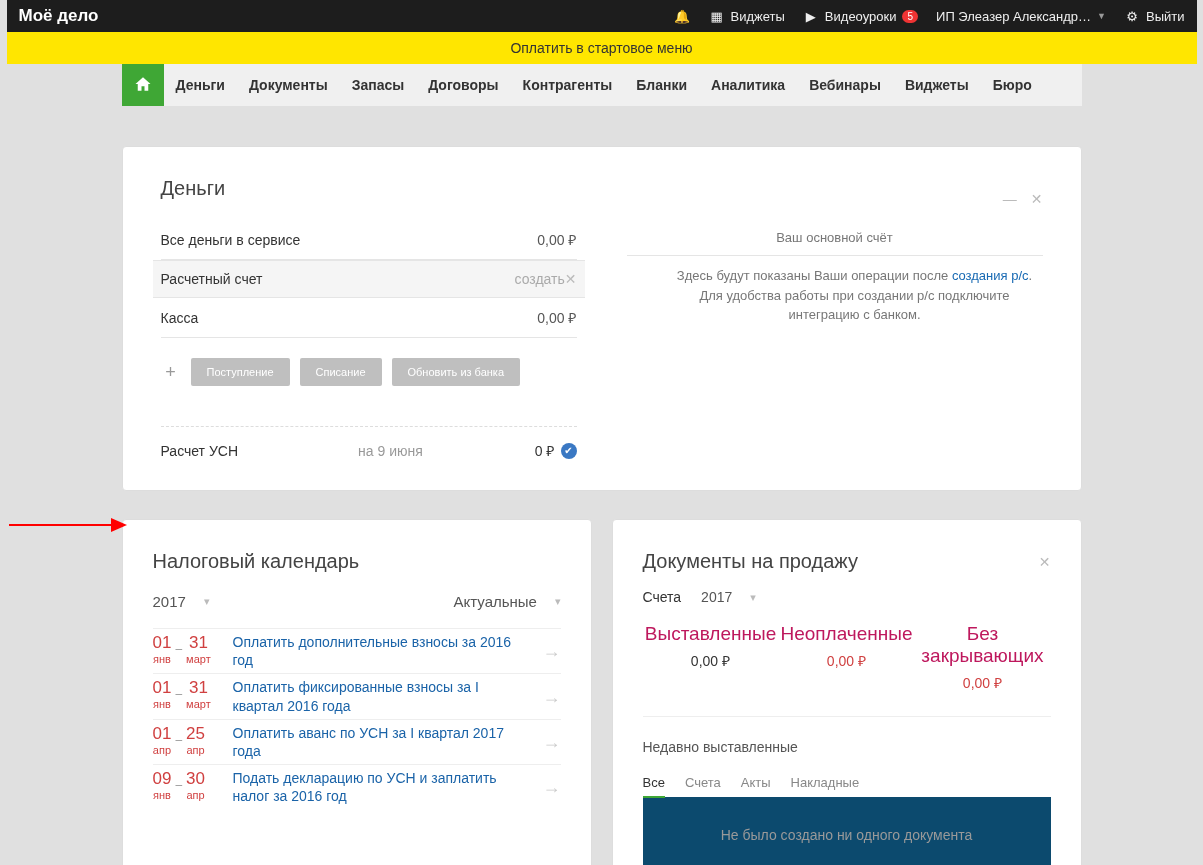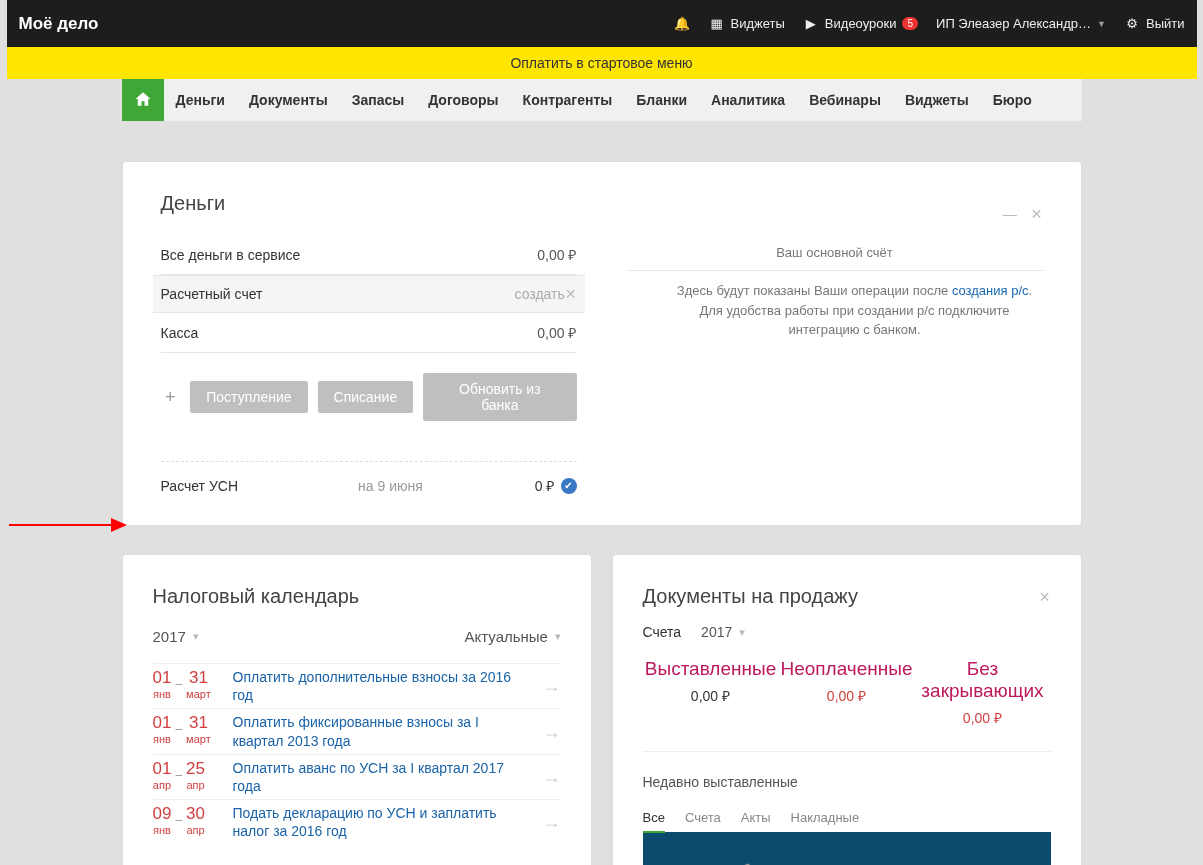--- a/index.html
+++ b/index.html
@@ -1,20 +1,20 @@
 <!DOCTYPE html>
 <html><head>
 <meta charset="utf-8">
 <style>
   * { box-sizing: border-box; margin: 0; padding: 0; }
   body { font-family: Arial, Helvetica, sans-serif; font-size: 14px; background: #e0e0e0; color: #333; }
   .page { width: 1190px; margin: 0 auto; background: #e0e0e0; position: relative; }
 
   
-  .topbar { background: #1d1d1d; color: #fff; height: 47px; display: flex; align-items: center; padding: 0 12px; }
+  .topbar { background: #1d1d1d; color: #fff; height: 32px; display: flex; align-items: center; padding: 0 12px; }
   .logo { font-weight: bold; font-size: 17px; display:flex; align-items:center; gap:4px; }
   .spacer { flex: 1; }
   .topbar .item { display: flex; align-items: center; gap: 6px; margin-left: 18px; cursor: pointer; font-size: 13px; color: #eee; }
   .badge-count { background: #e33; color: #fff; border-radius: 8px; font-size: 10px; padding: 1px 5px; }
   .icon { display: inline-flex; align-items:center; justify-content:center; width:16px; height:16px; }
 
   
   .banner { background: #ffe600; text-align: center; padding: 8px 0; font-size: 14px; color: #333; cursor: pointer; }
 
   
@@ -36,37 +36,37 @@
   .money-body { display:flex; gap:50px; }
   .money-left { flex: 1; }
   .money-right { flex: 1; font-size: 13px; color:#777;text-align:center; }
   .money-row { display:flex; align-items:center; border-bottom:1px solid #e5e5e5; padding:10px 0; }
   .money-row .label { flex:1; }
   .money-row .value { color:#555; white-space:nowrap; }
   .money-row.gray { background:#f5f5f5; padding:10px 8px; margin:0 -8px; border-top:1px solid #e5e5e5; border-bottom:1px solid #e5e5e5; }
   .money-row .placeholder { color:#aaa; cursor:pointer; }
   .money-row .close { color:#bbb; cursor:pointer; font-size:14px; margin-left:auto; }
   .money-actions { display:flex; align-items:center; gap:10px; margin-top:20px; }
-  .btn { border:none; padding:8px 16px; font-size:14px; cursor:pointer; color:#fff; border-radius:2px; }
+  .btn { border:none; padding:8px 16px; font-size:11px; cursor:pointer; color:#fff; border-radius:2px; }
   .btn.gray { background:#bfbfbf; }
   .plus { color:#999; font-size:18px; cursor:pointer; width:20px; text-align:center; }
   .money-footer { margin-top:40px; display:flex; align-items:center; border-top:1px dashed #ddd; padding-top:14px; }
   .money-footer .date { color:#999; margin-left:120px; }
   .money-footer .sum { margin-left:auto; display:flex; align-items:center; gap:6px; }
   .circle-check { display:inline-block; width:16px; height:16px; border-radius:50%; background:#3a78c3; color:#fff; font-size:10px; line-height:16px; text-align:center; }
   .hint-link { color:#1769b3; cursor:pointer; }
   .main-account-text { line-height:1.5; margin-top:10px; padding-left:40px; }
 
   
   .widgets-row2 { display:flex; gap:20px; margin-top:28px; }
   .widgets-row2 .widget { flex:1; }
 
   
   .cal-filters { display:flex; align-items:center; margin-bottom:18px; font-size:15px; }
-  .sel { display:flex; align-items:center; gap:7px; color:#555; cursor:pointer; }
+  .sel { display:flex; align-items:center; gap:18px; color:#555; cursor:pointer; }
   .chev { color:#bbb; font-size:11px; }
   .cal-row { display:flex; align-items:flex-start; padding:4px 0; border-top:1px solid #eee; position:relative; }
   .cal-row:first-of-type { border-top:1px solid #eee; }
   .cal-dates { width:80px; display:flex; align-items:center; gap:4px; font-size:12px; }
   .cal-date { text-align:center; }
   .cal-date .d { font-size:17px; font-weight:normal; }
   .cal-date .m { font-size:11px; }
   .cal-date.red .d, .cal-date.red .m { color:#d04040; }
   .dash { color:#999; }
   .cal-text { flex:1; color:#1a63a8; font-size:14px; cursor:pointer; line-height:1.3; padding-right:30px; }
@@ -226,21 +226,21 @@
                 <div class="cal-date red">
                   <div class="d">01</div>
                   <div class="m">янв</div>
                 </div>
                 <span class="dash">–</span>
                 <div class="cal-date red">
                   <div class="d">31</div>
                   <div class="m">март</div>
                 </div>
               </div>
-              <div class="cal-text">Оплатить фиксированные взносы за I квартал 2013 года</div>
+              <div class="cal-text">Оплатить фиксированные взносы за I квартал 2016 года</div>
               <span class="cal-arrow">→</span>
             </div>
             <div class="cal-row">
               <div class="cal-dates">
                 <div class="cal-date red">
                   <div class="d">01</div>
                   <div class="m">апр</div>
                 </div>
                 <span class="dash">–</span>
                 <div class="cal-date red">

